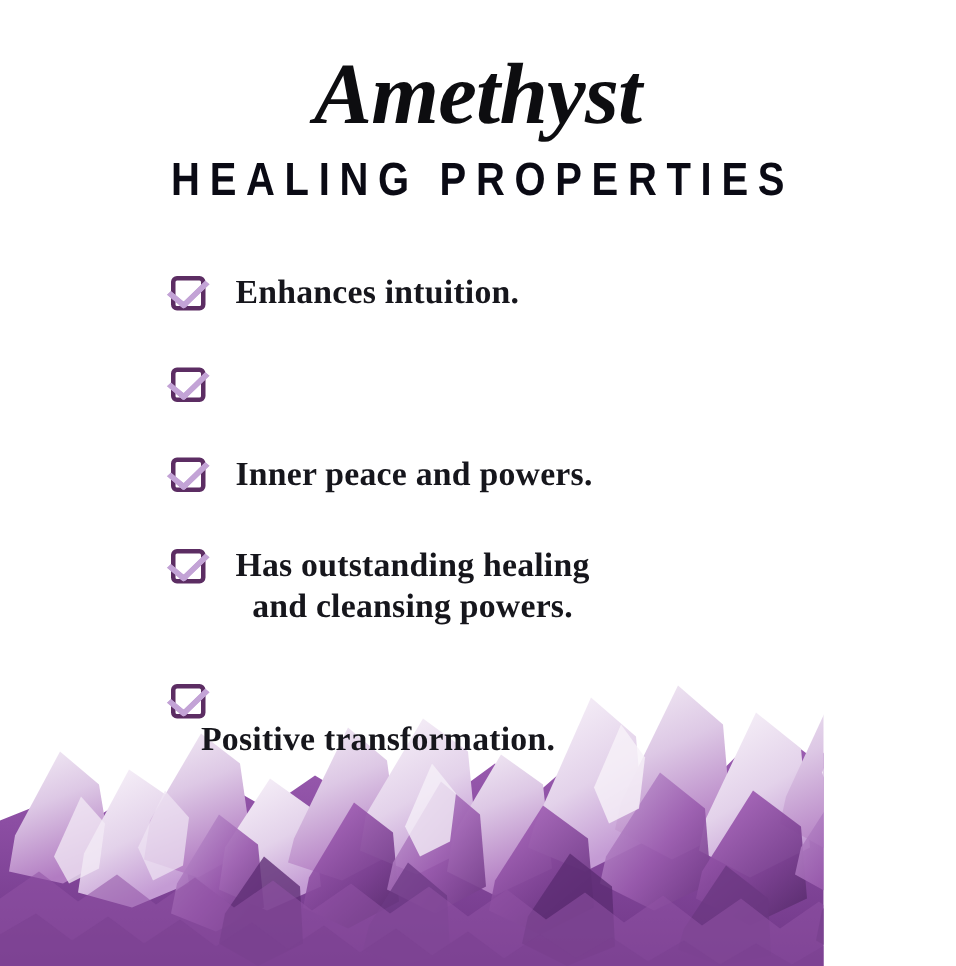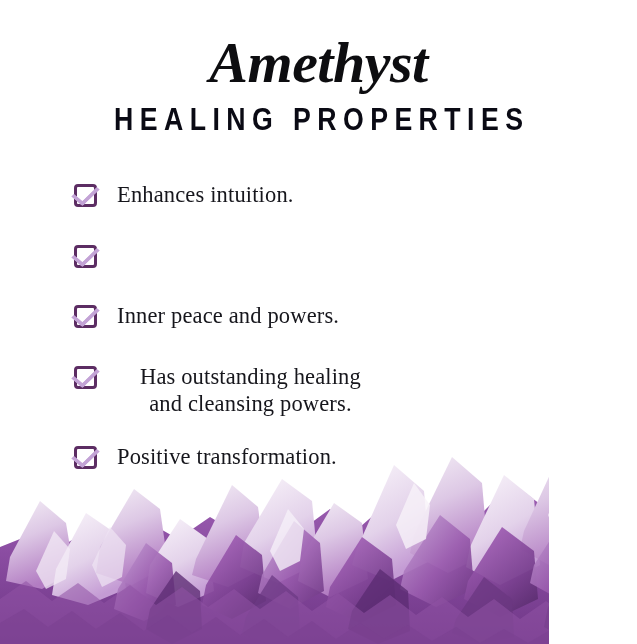--- a/index.html
+++ b/index.html
@@ -61,26 +61,27 @@
     position: absolute;
     top: 181px;
     left: 0;
     width: 637px;
     z-index: 5;
   }
 
   .item {
     display: flex;
     align-items: flex-start;
-    padding-left: 74px;
+    padding-left: 114px;
     margin-bottom: 34px;
-  }
-  .item:last-child { margin-bottom: 0; }
-
-  .item-multiline { margin-bottom: 26px; gap: 23px; }
+    font-weight: bold;
+  }
+  .item:last-child { margin-bottom: 0; flex-direction: column; }
+
+  .item-multiline { margin-bottom: 36px; }
 
   
   .checkbox {
     position: relative;
     flex: 0 0 auto;
     width: 23px;
     height: 23px;
     margin-top: 3px;
   }
 

